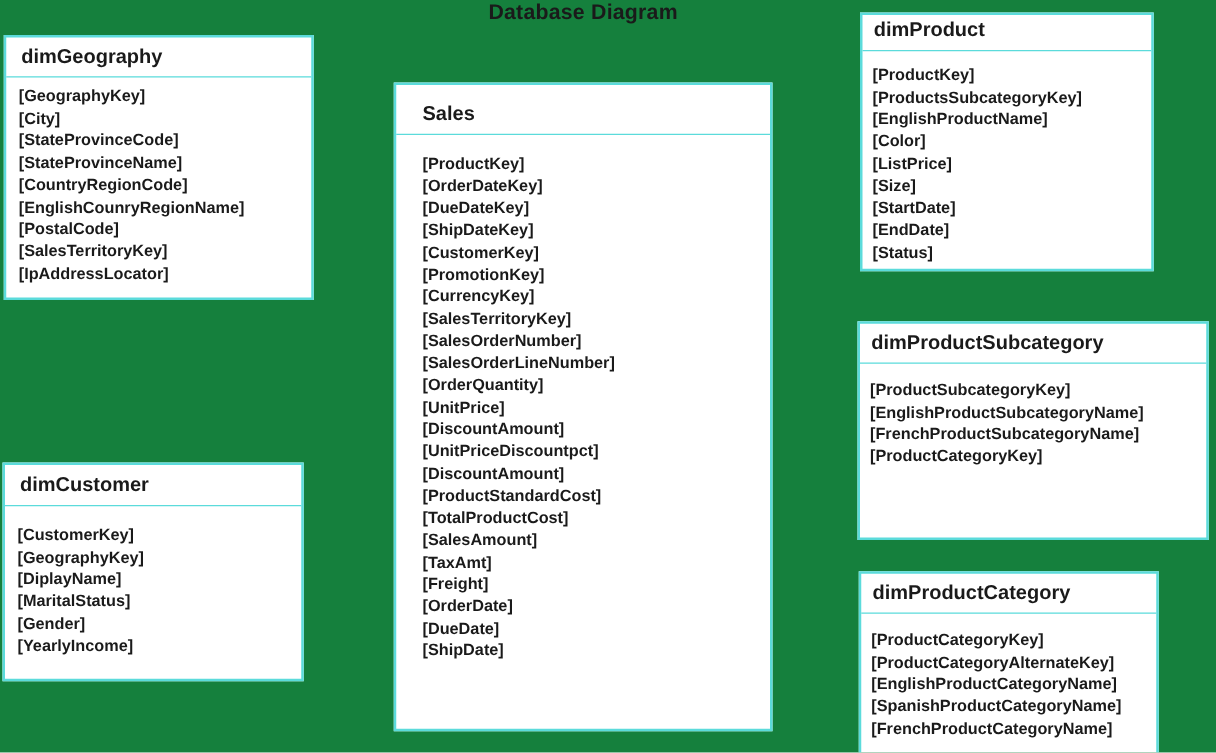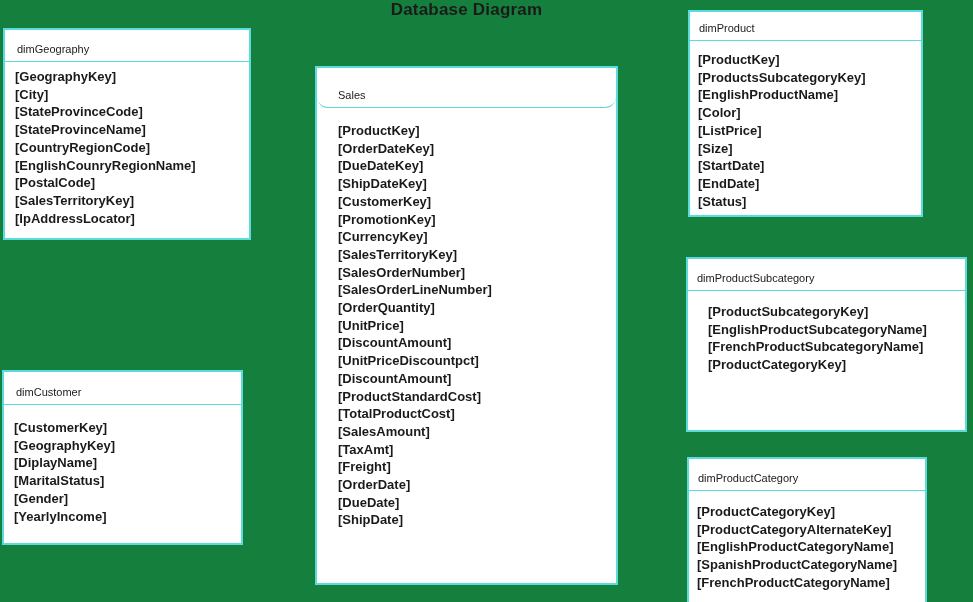--- a/index.html
+++ b/index.html
@@ -30,47 +30,47 @@
     position: absolute;
     background: #FFFFFF;
     border: 2px solid var(--border, #5BDBDB);
     box-sizing: border-box;
   }
   .table-header {
     display: flex;
     align-items: flex-end;
     box-sizing: border-box;
     border-bottom: 1px solid var(--border, #5BDBDB);
-    font-size: 11px;
-    font-weight: normal;
+    font-size: 16px;
+    font-weight: bold;
     padding: 0 0 6px 12px;
   }
   .table-fields {
     box-sizing: border-box;
     font-size: 13px;
     font-weight: bold;
     line-height: 17.7px;
     padding: 6px 4px 0 10px;
     white-space: nowrap;
   }
   
   .t0 { left: 3px;   top: 28px;  width: 248px; height: 212px; }
   .t0 .table-header { height: 32px; }
   .t1 { left: 2px;   top: 370px; width: 241px; height: 175px; }
   .t1 .table-header { height: 33px; }
   .t1 .table-fields { padding-top: 14px; }
   .t2 { left: 315px; top: 66px;  width: 303px; height: 519px; }
-  .t2 .table-header { height: 40px; padding-left: 21px; border-radius: 11px; }
+  .t2 .table-header { height: 40px; padding-left: 21px; }
   .t2 .table-fields { padding-top: 14px; padding-left: 21px; }
   .t3 { left: 688px; top: 10px;  width: 235px; height: 207px; }
   .t3 .table-header { height: 29px; padding-left: 9px; }
   .t3 .table-fields { padding-top: 10px; padding-left: 8px; }
   .t4 { left: 686px; top: 257px; width: 281px; height: 175px; }
   .t4 .table-header { height: 32px; padding-left: 9px; }
-  .t4 .table-fields { padding-top: 12px; padding-left: 20px; }
+  .t4 .table-fields { padding-top: 12px; padding-left: 8px; }
   .t5 { left: 687px; top: 457px; width: 240px; height: 153px; }
   .t5 .table-header { height: 32px; padding-left: 9px; }
   .t5 .table-fields { padding-top: 12px; padding-left: 8px; }
 </style>
 </head>
 <body>
 
 <div id="canvas">
 
   <div class="diagram-title">Database Diagram</div>

